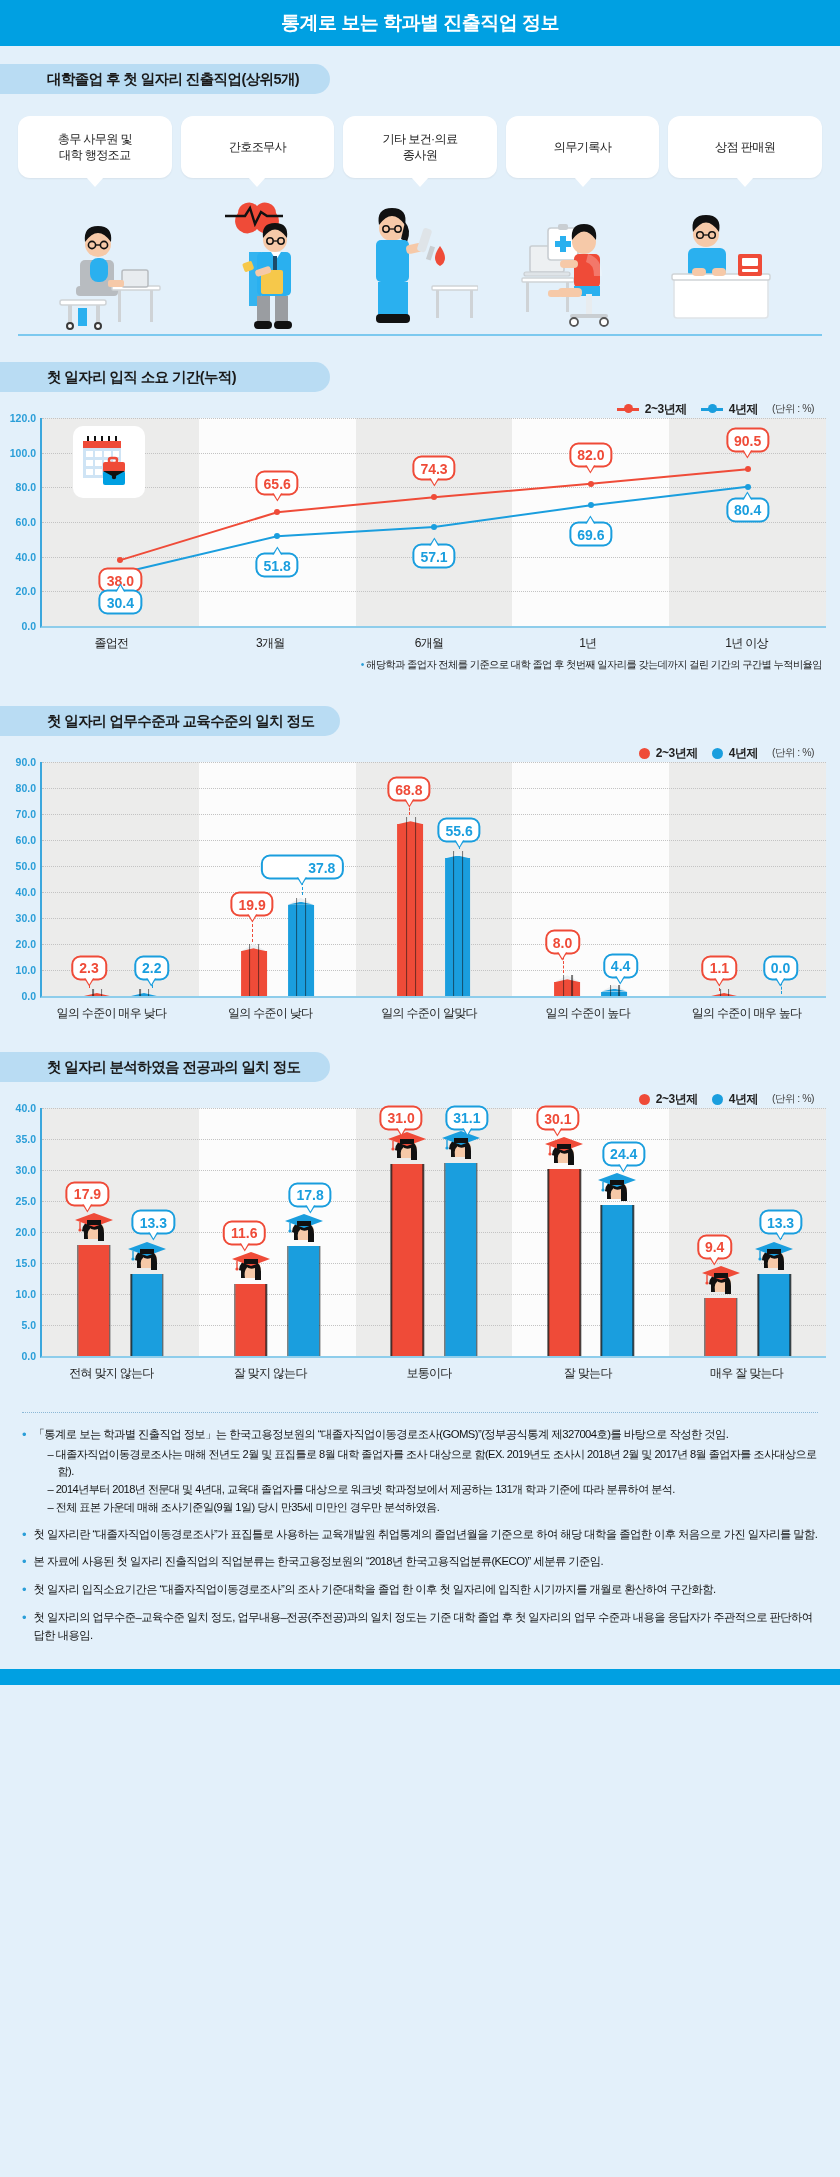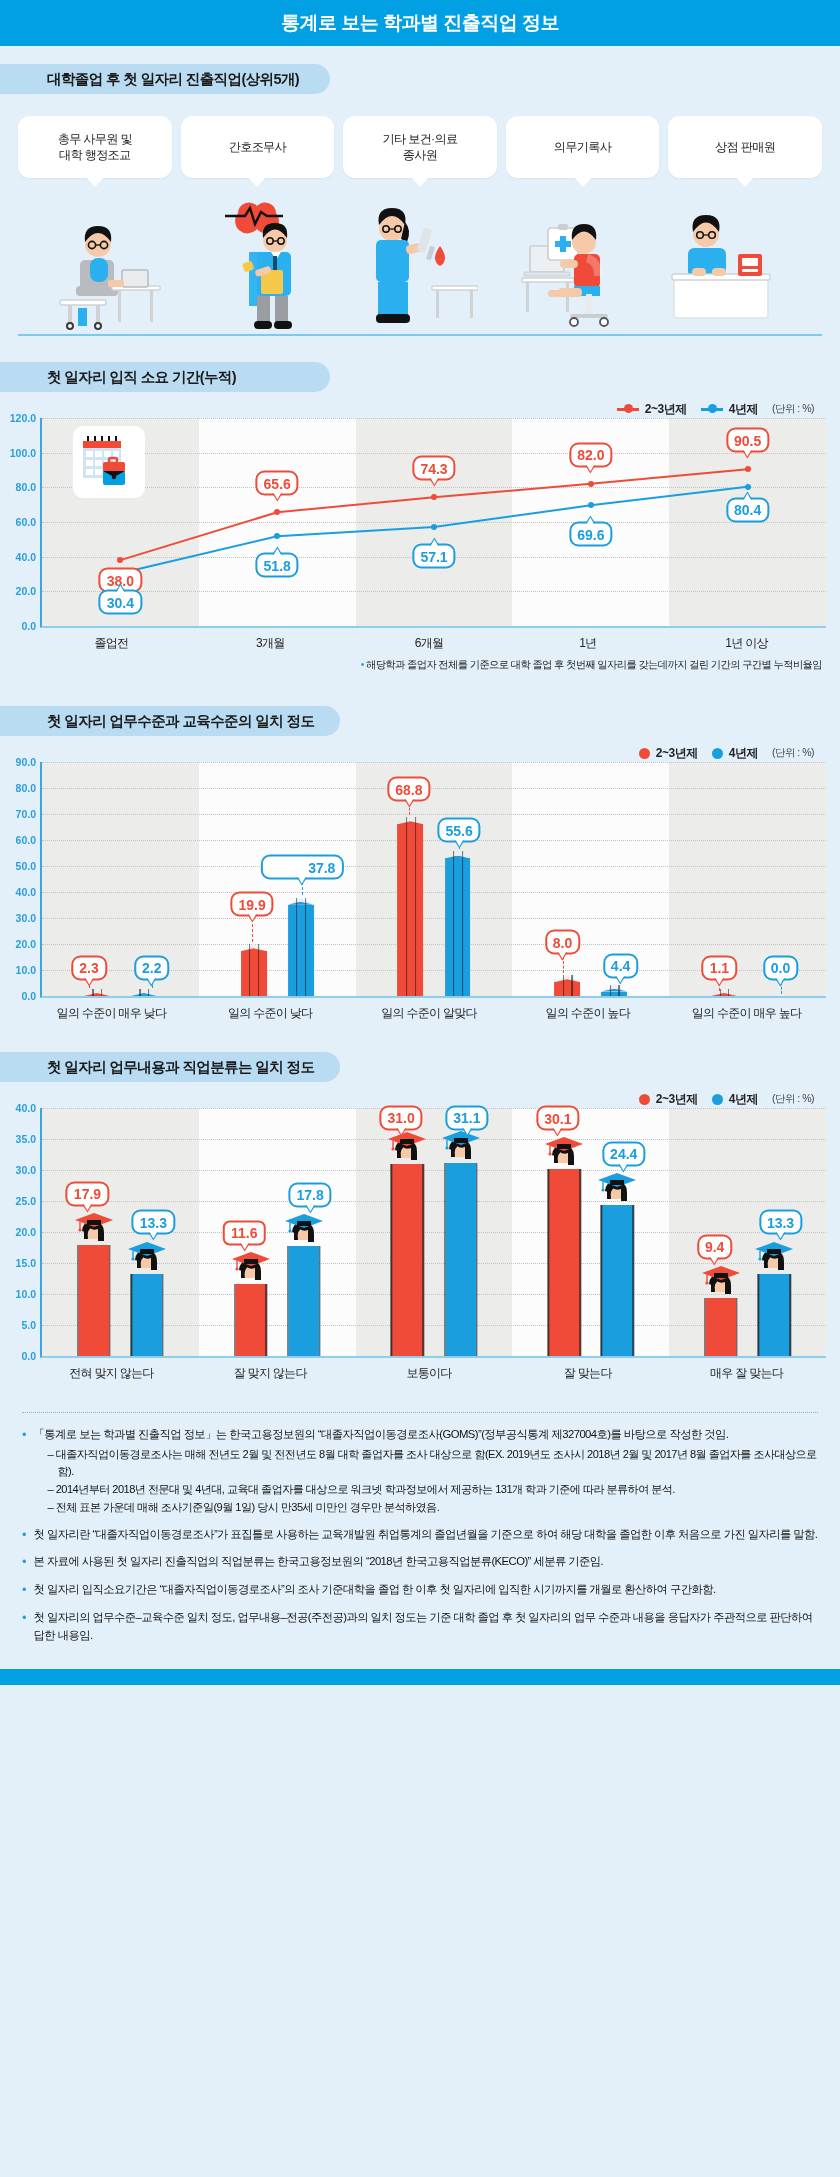--- a/index.html
+++ b/index.html
@@ -508,21 +508,21 @@
         <div>일의 수준이 매우 낮다</div>
         <div>일의 수준이 낮다</div>
         <div>일의 수준이 알맞다</div>
         <div>일의 수준이 높다</div>
         <div>일의 수준이 매우 높다</div>
       </div>
   </div>
 
   <div class="chart-block" style="margin-top:30px">
     <div class="pill">
-      <span>첫 일자리 업무내용과 직업분류는 일치 정도</span>
+      <span>첫 일자리 분석하였음 전공과의 일치 정도</span>
     </div>
     <div class="legend">
       <div class="item">
         <span class="dot" style="background:#ef4b38"></span>
         <span class="name">2~3년제</span>
       </div>
       <div class="item">
         <span class="dot" style="background:#1a9ede"></span>
         <span class="name">4년제</span>
       </div>
@@ -593,21 +593,21 @@
           </div>
           <div style="position: absolute; left: 26.6%; transform: translateX(-50%); bottom: calc(29% - 2px); width: 40px; height: 34px; z-index: 4;"><svg width="40" height="34" viewBox="0 0 40 34">
               <path d="M10 18 q0 -10 10 -10 q10 0 10 10 l0 8 l-20 0z" fill="#f6c9a8"></path>
               <path d="M18 8 q12 0 12 12 l0 8 l-6 0 l0 -12 q-6 2 -9 -2 q-3 6 -7 4 q1 -10 10 -10z" fill="#111"></path>
               <path d="M20 10 q-9 0 -10 8 l0 8 l4 0 q-2 -10 6 -13z" fill="#111"></path>
               <polygon points="20,0 39,7 20,14 1,7" fill="#ef4b38"></polygon>
               <rect x="13" y="7" width="14" height="5" fill="#111"></rect>
               <line x1="6" y1="9" x2="6" y2="16" stroke="#ef4b38" stroke-width="1.4"></line>
               <circle cx="6" cy="17" r="1.6" fill="#ef4b38"></circle>
             </svg></div>
-          <div class="bubble red down" style="left: 25.8%; top: 50.4%; border-radius: 7px;">11.6<span class="tail"></span></div>
+          <div class="bubble red down" style="left: 25.8%; top: 50.4%;">11.6<span class="tail"></span></div>
           <div class="leader" style="left: 25.8%; top: 54.6%; height: 2.3%; color: rgb(239, 75, 56);"></div>
           <div class="person-bar" style="left: 33.4%; transform: translateX(-50%); width: 4%; height: 44.5%;">
             <div style="position:absolute;left:0;right:0;bottom:0;top:0;background:#1a9ede"></div>
             <div style="position:absolute;left:-1px;top:0;bottom:0;width:1.5px;background:#111;opacity:.75"></div>
             <div style="position:absolute;right:-1px;top:0;bottom:0;width:1.5px;background:#111;opacity:.75"></div>
           </div>
           <div style="position: absolute; left: 33.4%; transform: translateX(-50%); bottom: calc(44.5% - 2px); width: 40px; height: 34px; z-index: 4;"><svg width="40" height="34" viewBox="0 0 40 34">
               <path d="M10 18 q0 -10 10 -10 q10 0 10 10 l0 8 l-20 0z" fill="#f6c9a8"></path>
               <path d="M18 8 q12 0 12 12 l0 8 l-6 0 l0 -12 q-6 2 -9 -2 q-3 6 -7 4 q1 -10 10 -10z" fill="#111"></path>
               <path d="M20 10 q-9 0 -10 8 l0 8 l4 0 q-2 -10 6 -13z" fill="#111"></path>
@@ -726,21 +726,21 @@
   </div>
 
   <div class="notes">
     <div class="hr"></div>
     <div id="notes-list">
         <div class="note">
           <span class="b">•</span>
           <div style="flex: 1 1 0%;">
             <p>「통계로 보는 학과별 진출직업 정보」는 한국고용정보원의 “대졸자직업이동경로조사(GOMS)”(정부공식통계 제327004호)를 바탕으로 작성한 것임.</p>
             <div class="sub">
-              <p>– 대졸자직업이동경로조사는 매해 전년도 2월 및 전전년도 8월 대학 졸업자를 조사 대상으로 함(EX. 2019년도 조사시 2018년 2월 및 2017년 8월 졸업자를 조사대상으로 함).</p>
+              <p>– 대졸자직업이동경로조사는 매해 전년도 2월 및 표집틀로 8월 대학 졸업자를 조사 대상으로 함(EX. 2019년도 조사시 2018년 2월 및 2017년 8월 졸업자를 조사대상으로 함).</p>
               <p>– 2014년부터 2018년 전문대 및 4년대, 교육대 졸업자를 대상으로 워크넷 학과정보에서 제공하는 131개 학과 기준에 따라 분류하여 분석.</p>
               <p>– 전체 표본 가운데 매해 조사기준일(9월 1일) 당시 만35세 미만인 경우만 분석하였음.</p>
             </div>
           </div>
         </div>
         <div class="note">
           <span class="b">•</span>
           <div style="flex: 1 1 0%;">
             <p>첫 일자리란 “대졸자직업이동경로조사”가 표집틀로 사용하는 교육개발원 취업통계의 졸업년월을 기준으로 하여 해당 대학을 졸업한 이후 처음으로 가진 일자리를 말함.</p>
           </div>

